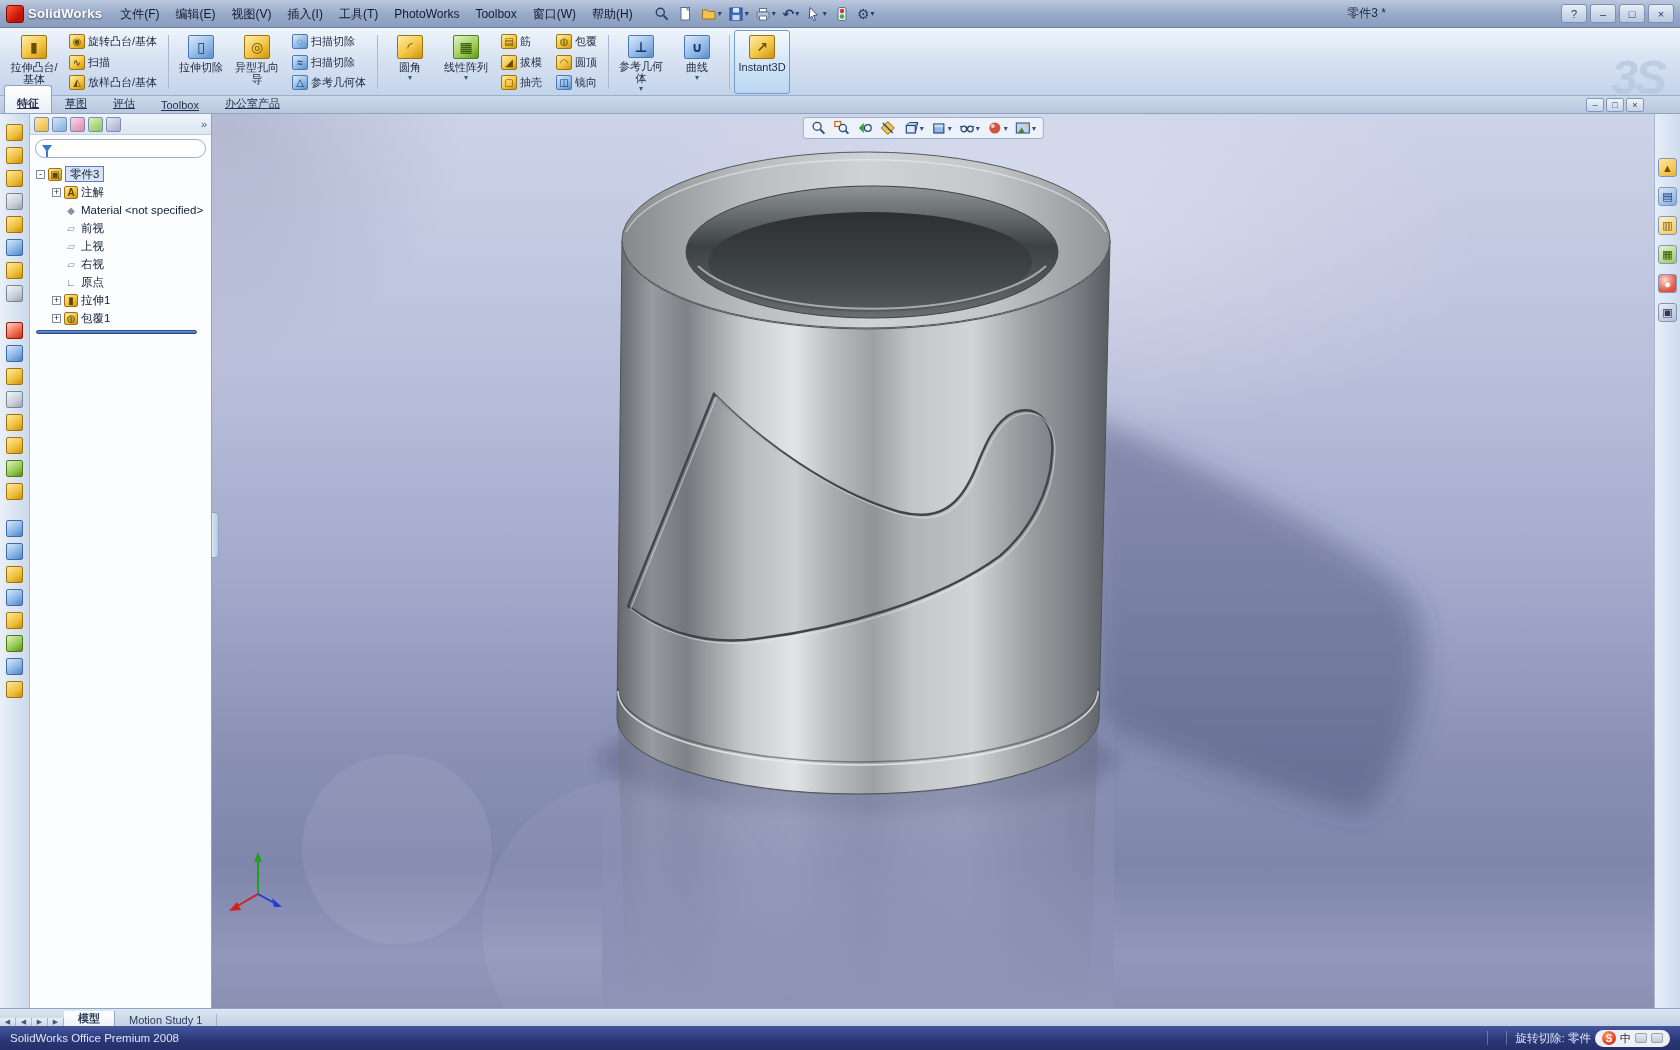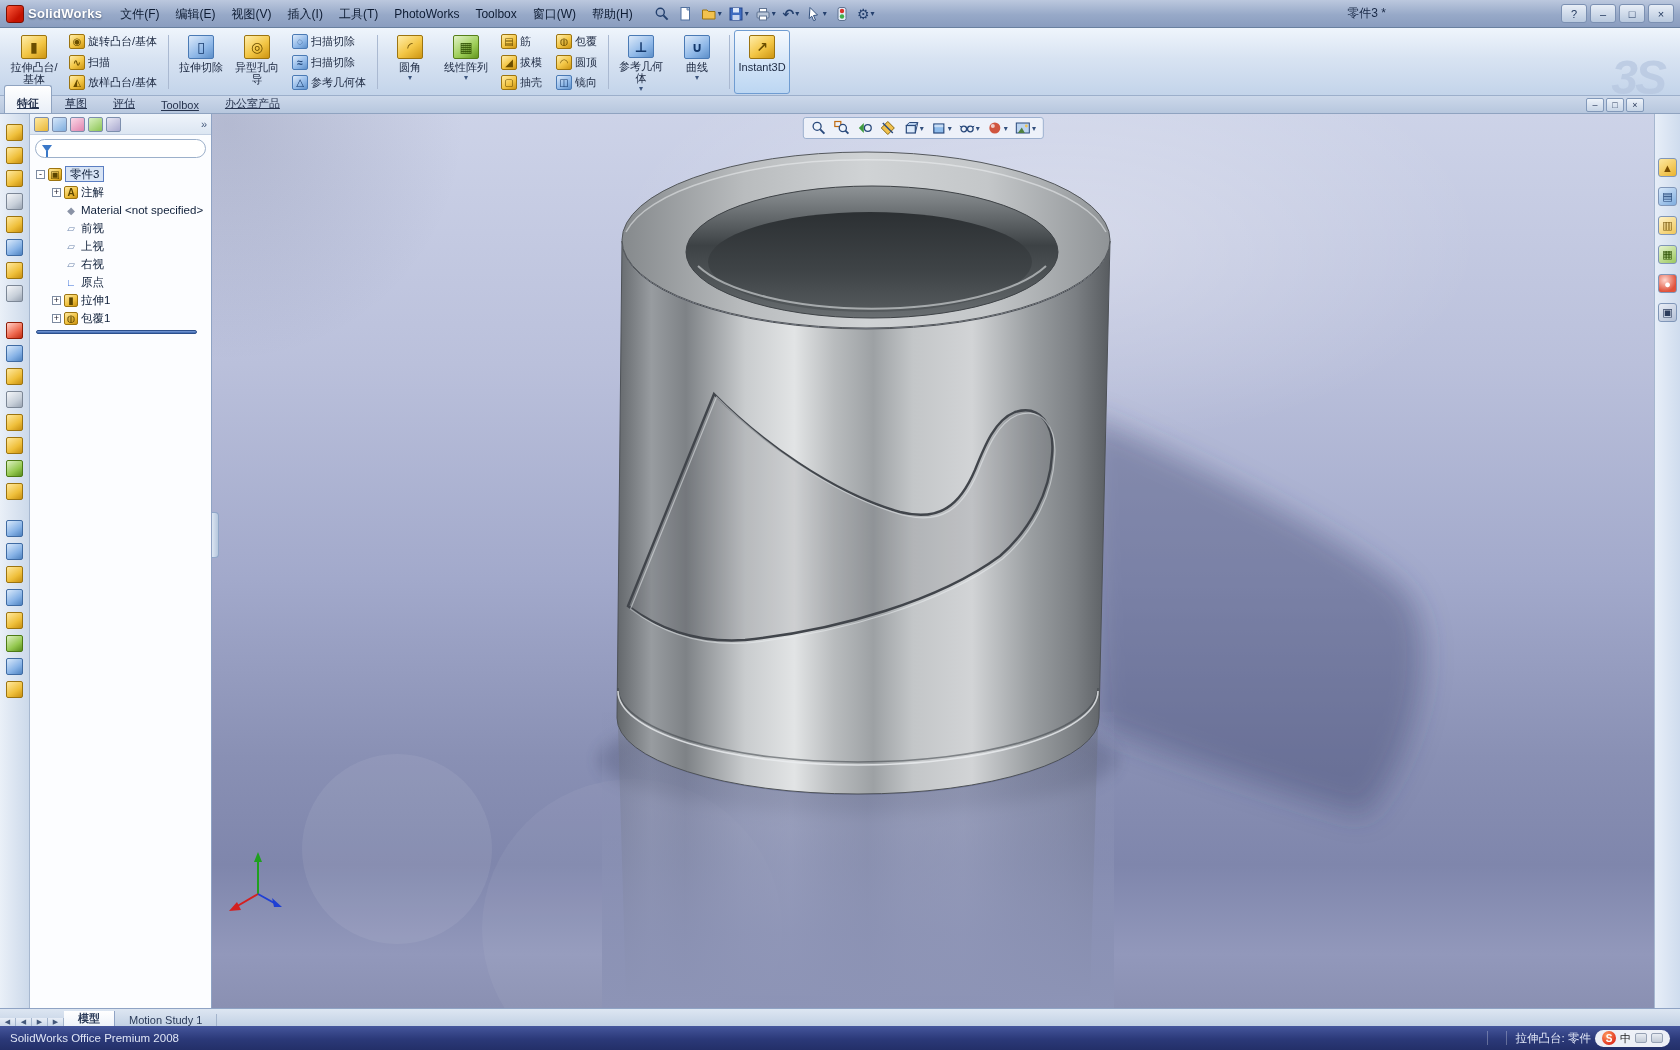--- a/index.html
+++ b/index.html
@@ -594,21 +594,21 @@
     <span class="dt-scroll">▶</span>
     <span class="doc-tab active">模型</span>
     <span class="doc-tab">Motion Study 1</span>
   </div>
 
   <div class="status-bar">
     <span class="sb-product">SolidWorks Office Premium 2008</span>
     <div class="sb-right">
       <span class="sb-div"></span>
       <span class="sb-div"></span>
-      <span>拉伸凸台: 零件</span>
+      <span>旋转切除: 零件</span>
       <div class="ime">
         <span class="ime-logo">S</span>
         <span class="ime-mode">中</span>
         <span class="ime-k"></span>
         <span class="ime-k"></span>
       </div>
     </div>
   </div>
 
 </div>

